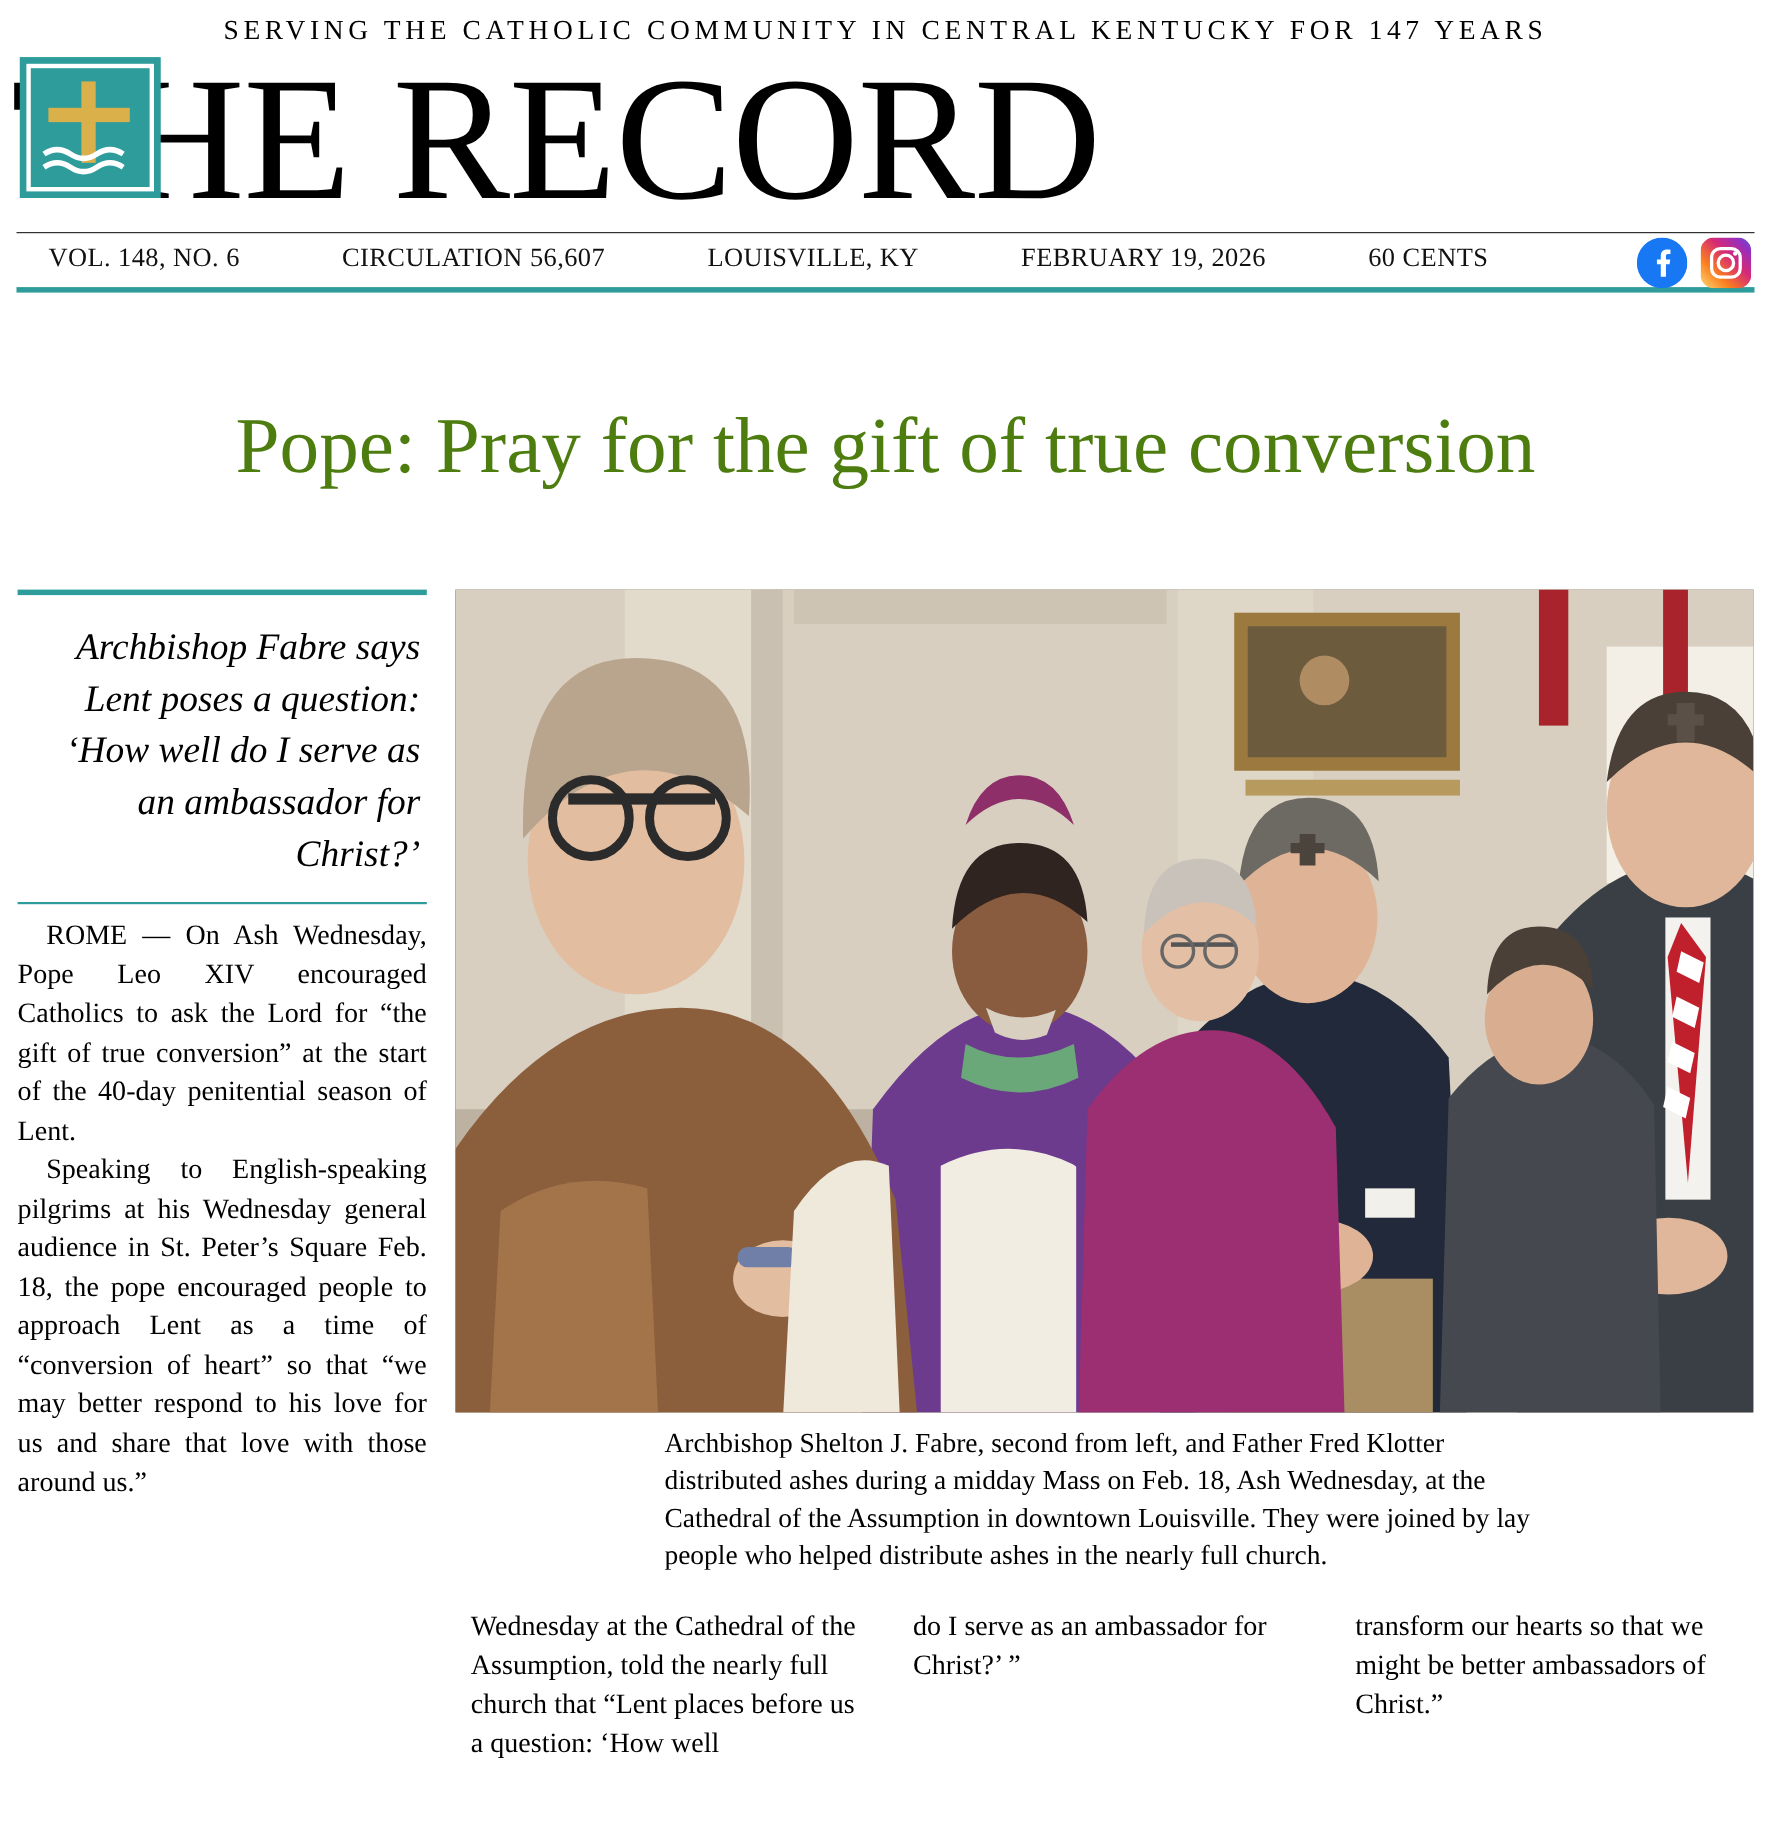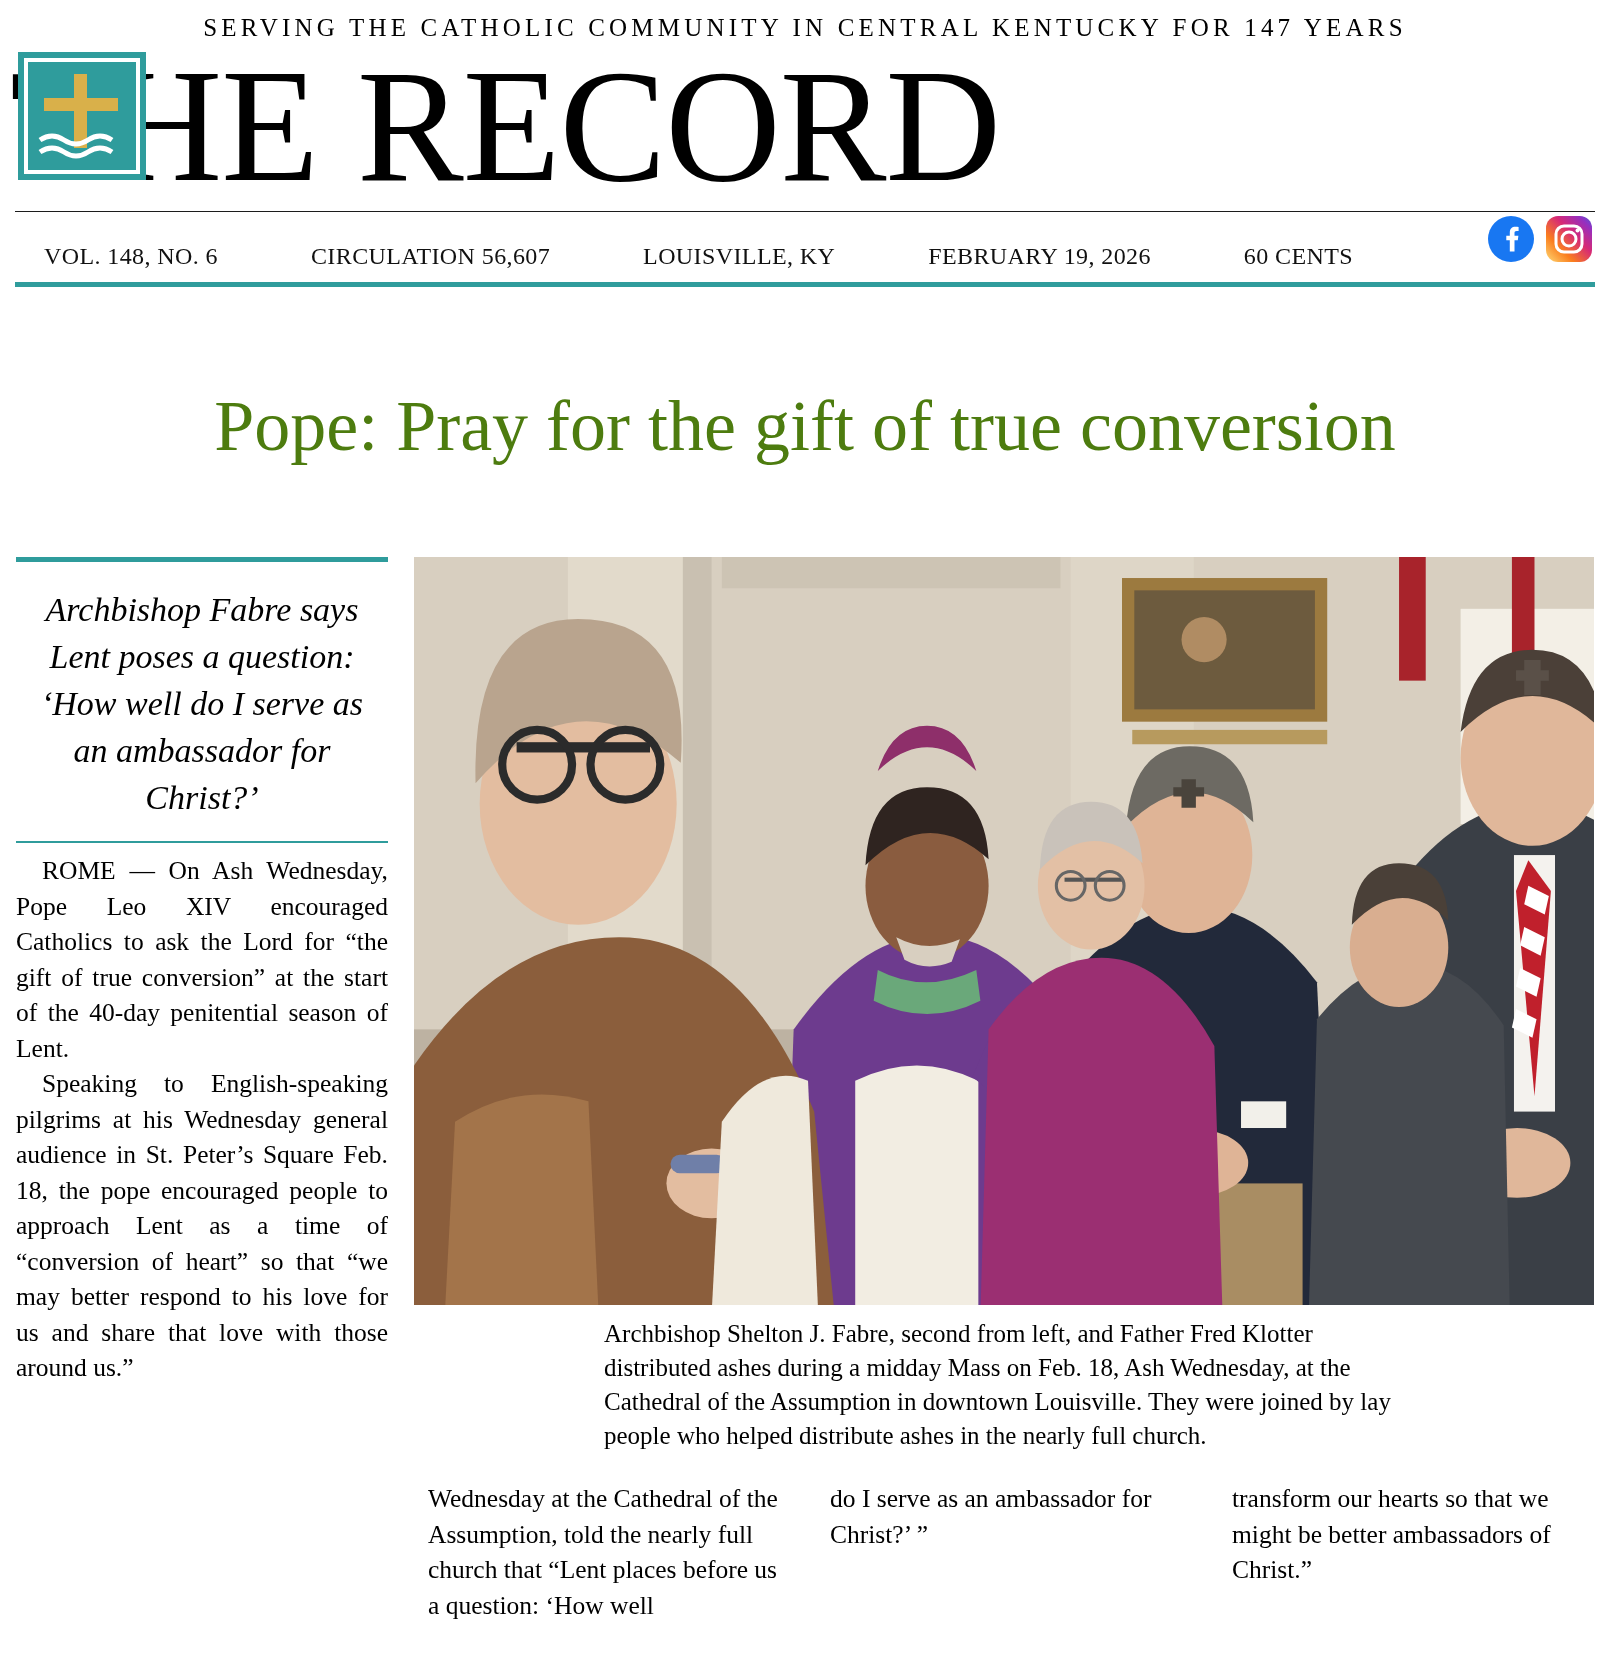--- a/index.html
+++ b/index.html
@@ -64,21 +64,21 @@
   .infobar {
     position: relative;
     display: flex;
     align-items: center;
     justify-content: space-between;
     padding: 10px 34px 10px 34px;
     font-size: 24px;
     letter-spacing: 0.4px;
     color: #111;
   }
-  .infobar .item { white-space: nowrap; margin-top: 21px; }
+  .infobar .item { white-space: nowrap; }
   .socials {
     display: flex;
     gap: 12px;
     align-items: center;
     position: absolute;
     right: 8px;
     top: 4px;
   }
   .fb-icon, .ig-icon {
     width: 46px; height: 46px; display:block;
@@ -116,21 +116,21 @@
 
   .deck-rule-top {
     border-top: 5px solid #2f9c9c;
     margin-bottom: 18px;
   }
   .deck {
     font-family: "Liberation Serif", serif;
     font-style: italic;
     font-size: 34px;
     line-height: 47px;
-    text-align: center;
+    text-align: right;
     color: #000;
     padding: 6px 6px 14px 6px;
   }
   .deck-rule-bottom {
     border-top: 2.5px solid #2f9c9c;
     margin-top: 6px;
   }
   .byline-block {
     text-align: center;
     margin-top: 42px;

